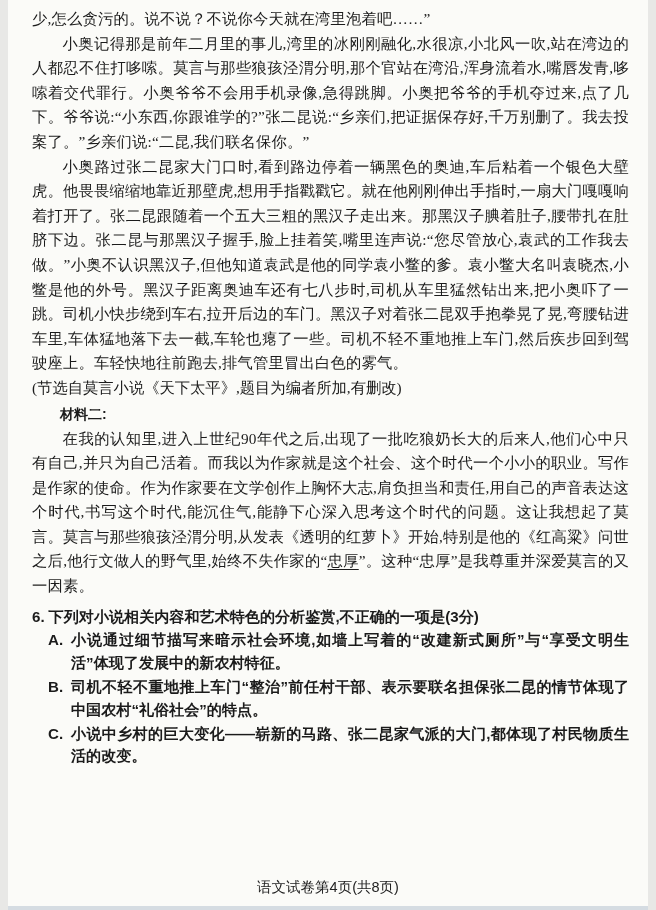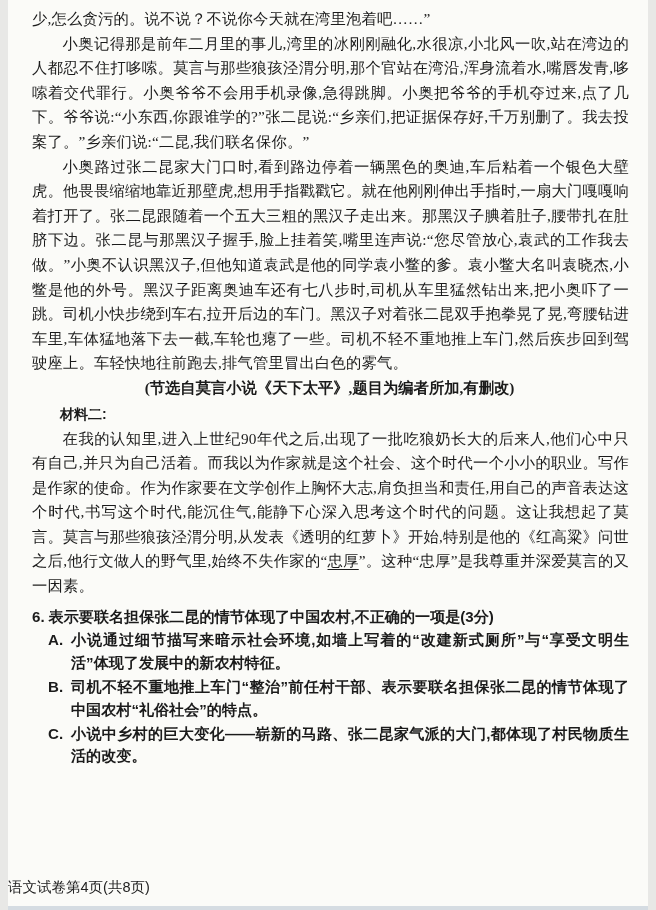--- a/index.html
+++ b/index.html
@@ -25,23 +25,22 @@
     font-size: 15.3px;
     line-height: 24.6px;
     text-align: justify;
     letter-spacing: 0.2px;
   }
   .para.indent { text-indent: 2em; }
   .attribution {
     margin: 0;
     font-size: 15.3px;
     line-height: 24.6px;
-    text-align: center;
+    text-align: left;
     padding-right: 2px;
-    font-weight: bold;
   }
   .mat-heading {
     margin: 1px 0 0 0;
     font-family: "Liberation Sans", "DejaVu Sans", sans-serif;
     font-weight: 700;
     font-size: 14px;
     line-height: 25px;
     text-indent: 2em;
   }
   .emph-underline {
@@ -77,20 +76,21 @@
   }
   .opt-text {
     flex: 1;
     text-align: justify;
   }
   .footer {
     position: absolute;
     left: 0;
     right: 0;
     bottom: 13px;
+    text-align: center;
     font-family: "Liberation Sans", "DejaVu Sans", sans-serif;
     font-size: 14.5px;
     color: #222;
   }
   .scan-edge {
     position: absolute;
     left: 0;
     right: 0;
     bottom: 0;
     height: 4px;
@@ -110,21 +110,21 @@
     <p class="attribution">(节选自莫言小说《天下太平》,题目为编者所加,有删改)</p>
 
     <p class="mat-heading">材料二:</p>
 
     <p class="para indent"><span>在我的认知里,进入上世纪90年代之后,出现了一批吃狼奶长大的后来人,他们心中只有自己,并只为自己活着。而我以为作家就是这个社会、这个时代一个小小的职业。写作是作家的使命。作为作家要在文学创作上胸怀大志,肩负担当和责任,用自己的声音表达这个时代,书写这个时代,能沉住气,能静下心深入思考这个时代的问题。这让我想起了莫言。莫言与那些狼孩泾渭分明,从发表《透明的红萝卜》开始,特别是他的《红高粱》问世之后,他行文做人的野气里,始终不失作家的“</span><span class="emph-underline">忠厚</span><span>”。这种“忠厚”是我尊重并深爱莫言的又一因素。</span></p>
 
 
     <div class="question-block">
       <div class="stem">
         <span class="q-num">6.</span>
-        <span class="q-text">表示要联名担保张二昆的情节体现了中国农村,不正确的一项是(3分)</span>
+        <span class="q-text">下列对小说相关内容和艺术特色的分析鉴赏,不正确的一项是(3分)</span>
       </div>
 
       <div class="option">
         <span class="opt-marker">A.</span>
         <span class="opt-text">小说通过细节描写来暗示社会环境,如墙上写着的“改建新式厕所”与“享受文明生活”体现了发展中的新农村特征。</span>
       </div>
       <div class="option">
         <span class="opt-marker">B.</span>
         <span class="opt-text">司机不轻不重地推上车门“整治”前任村干部、表示要联名担保张二昆的情节体现了中国农村“礼俗社会”的特点。</span>
       </div>

